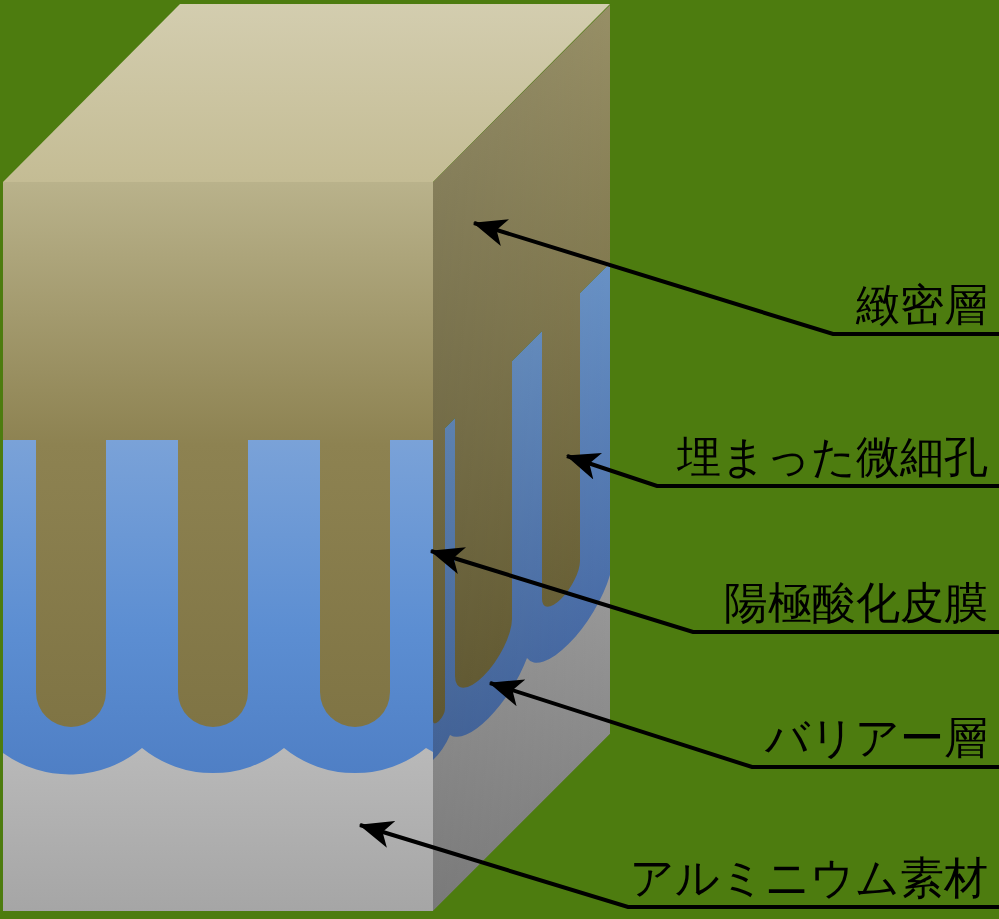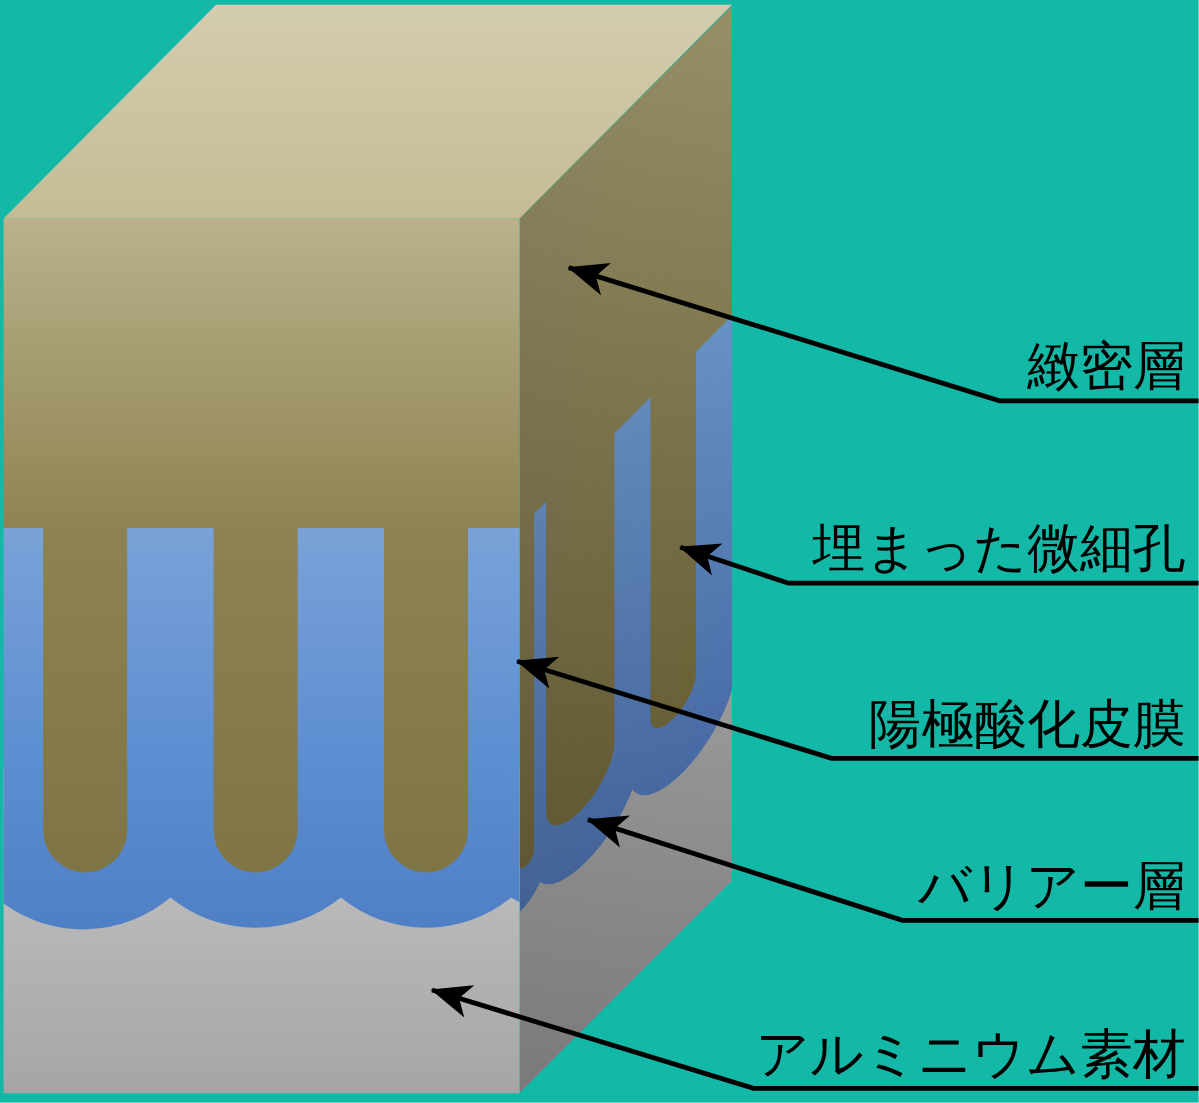--- a/index.html
+++ b/index.html
@@ -1,19 +1,19 @@
 <!DOCTYPE html>
 <html><head>
 <meta charset="utf-8">
 <style>
   html,body{margin:0;padding:0;background:#ffffff;}
   .stage{
     position:relative;
     width:999px;height:919px;
-    background:#14b8a6;
+    background:#4d7c0f;
     overflow:hidden;
     font-family:"DejaVu Sans","Liberation Sans",sans-serif;
   }
   .stage svg{position:absolute;left:0;top:0;}
   text.layer-label{
     font-family:"DejaVu Sans","Liberation Sans",sans-serif;
     font-size:44px;
     fill:#000000;
   }
 </style>

